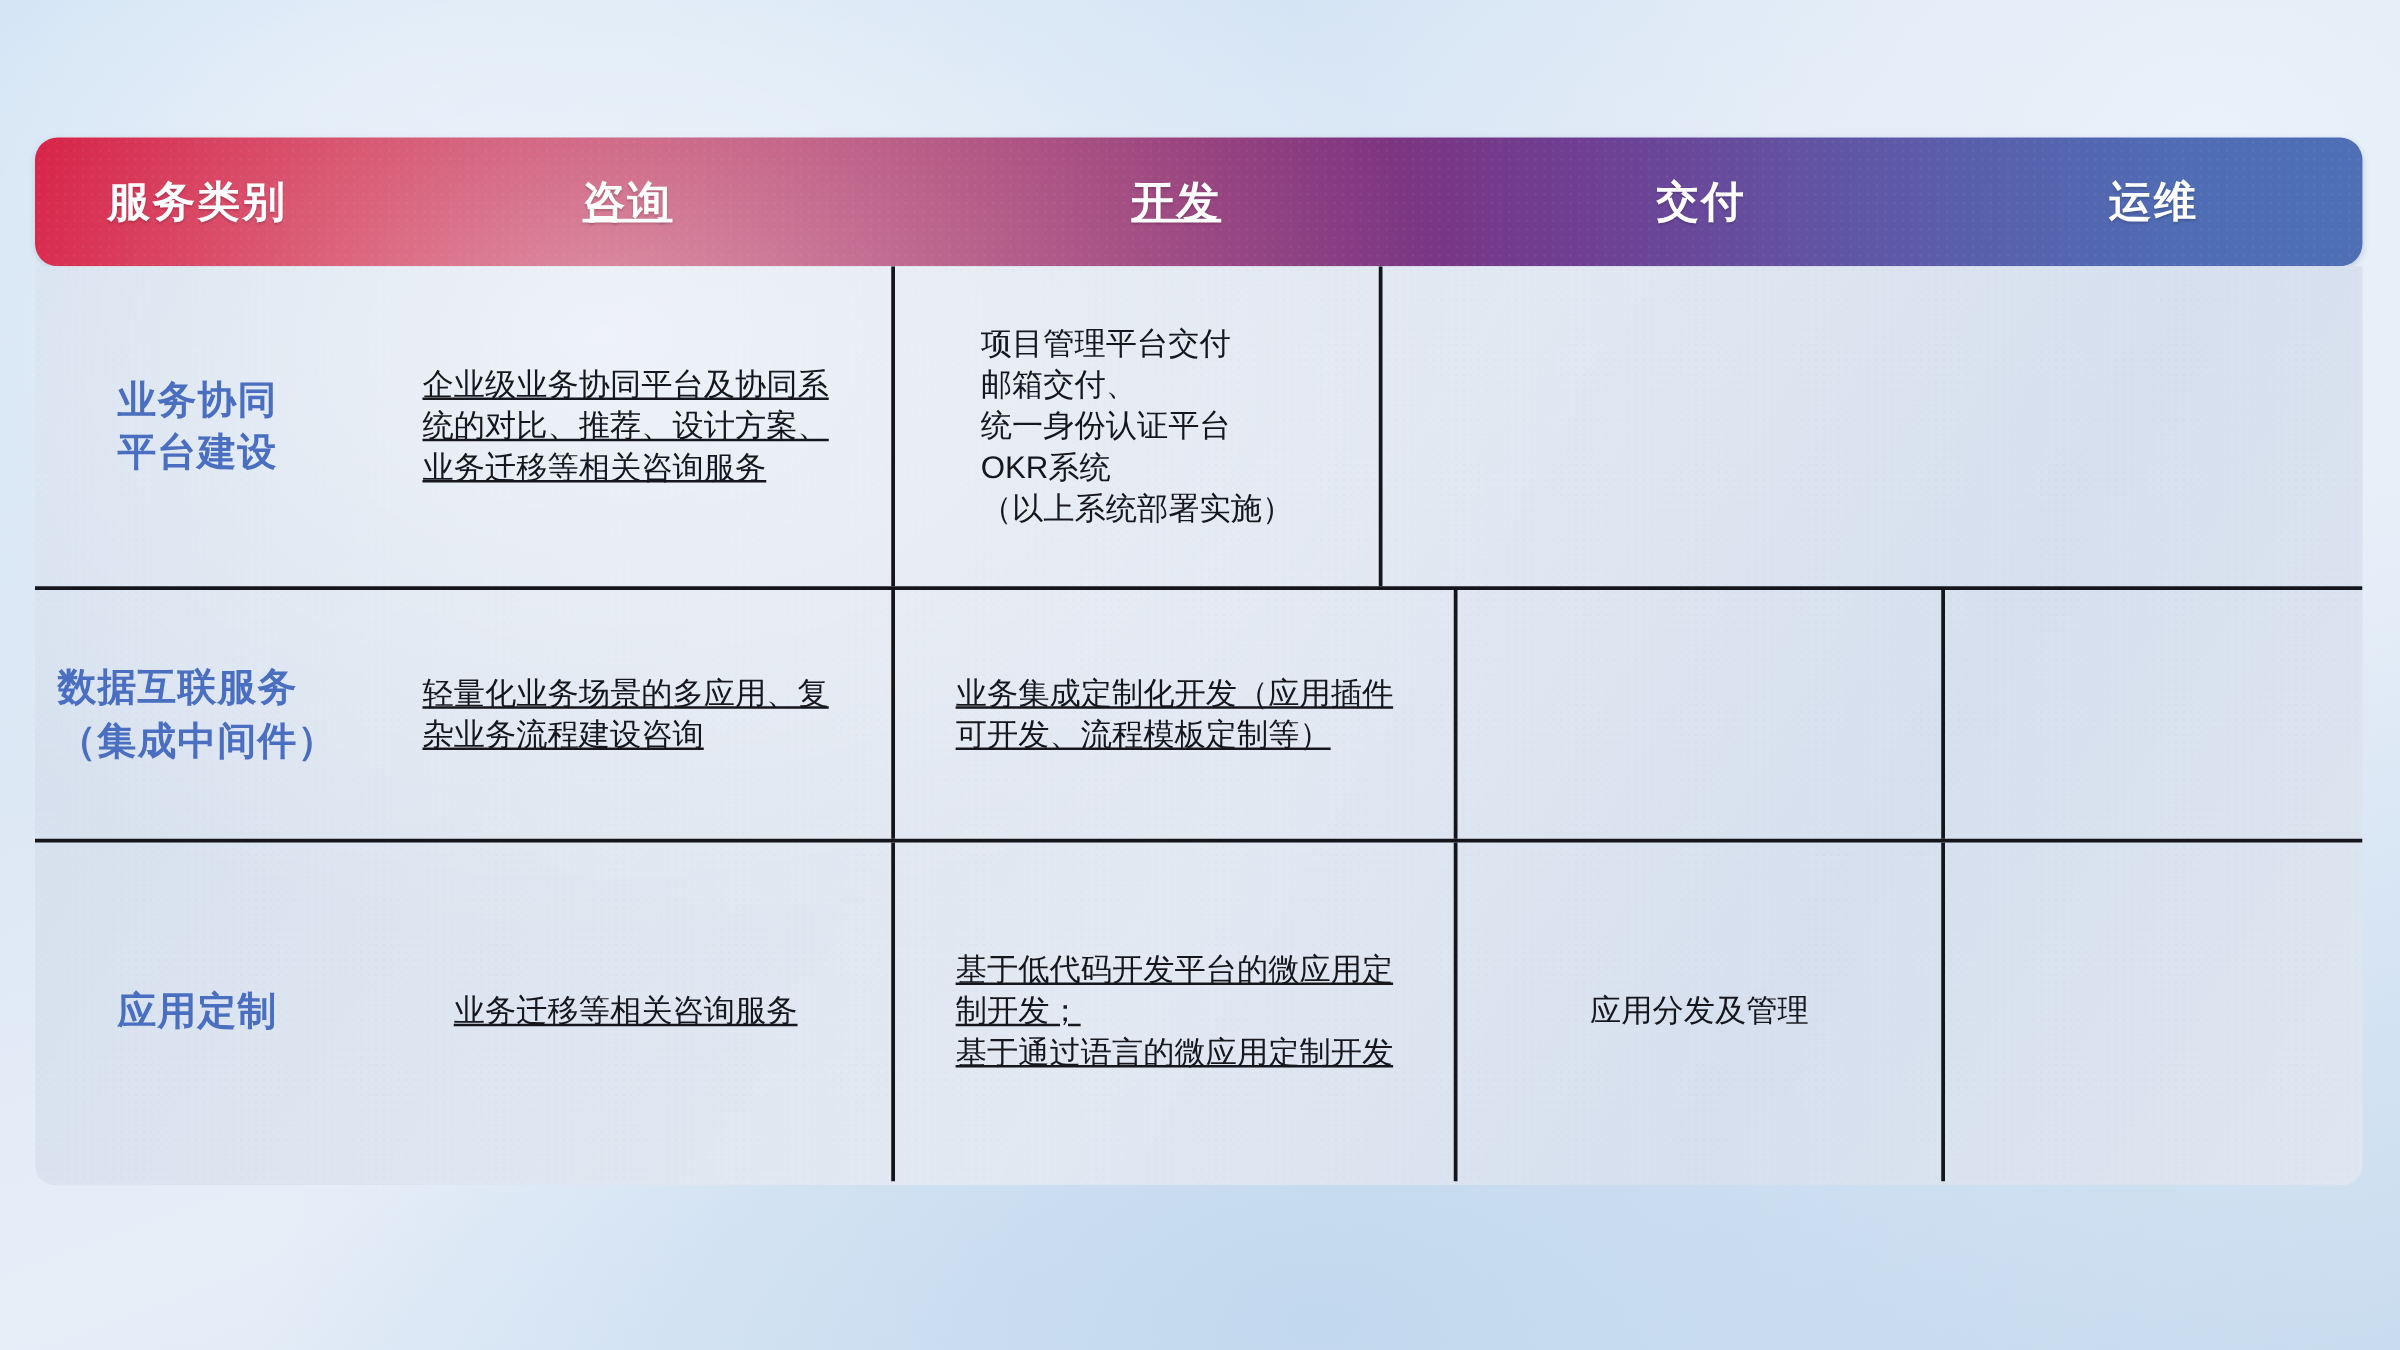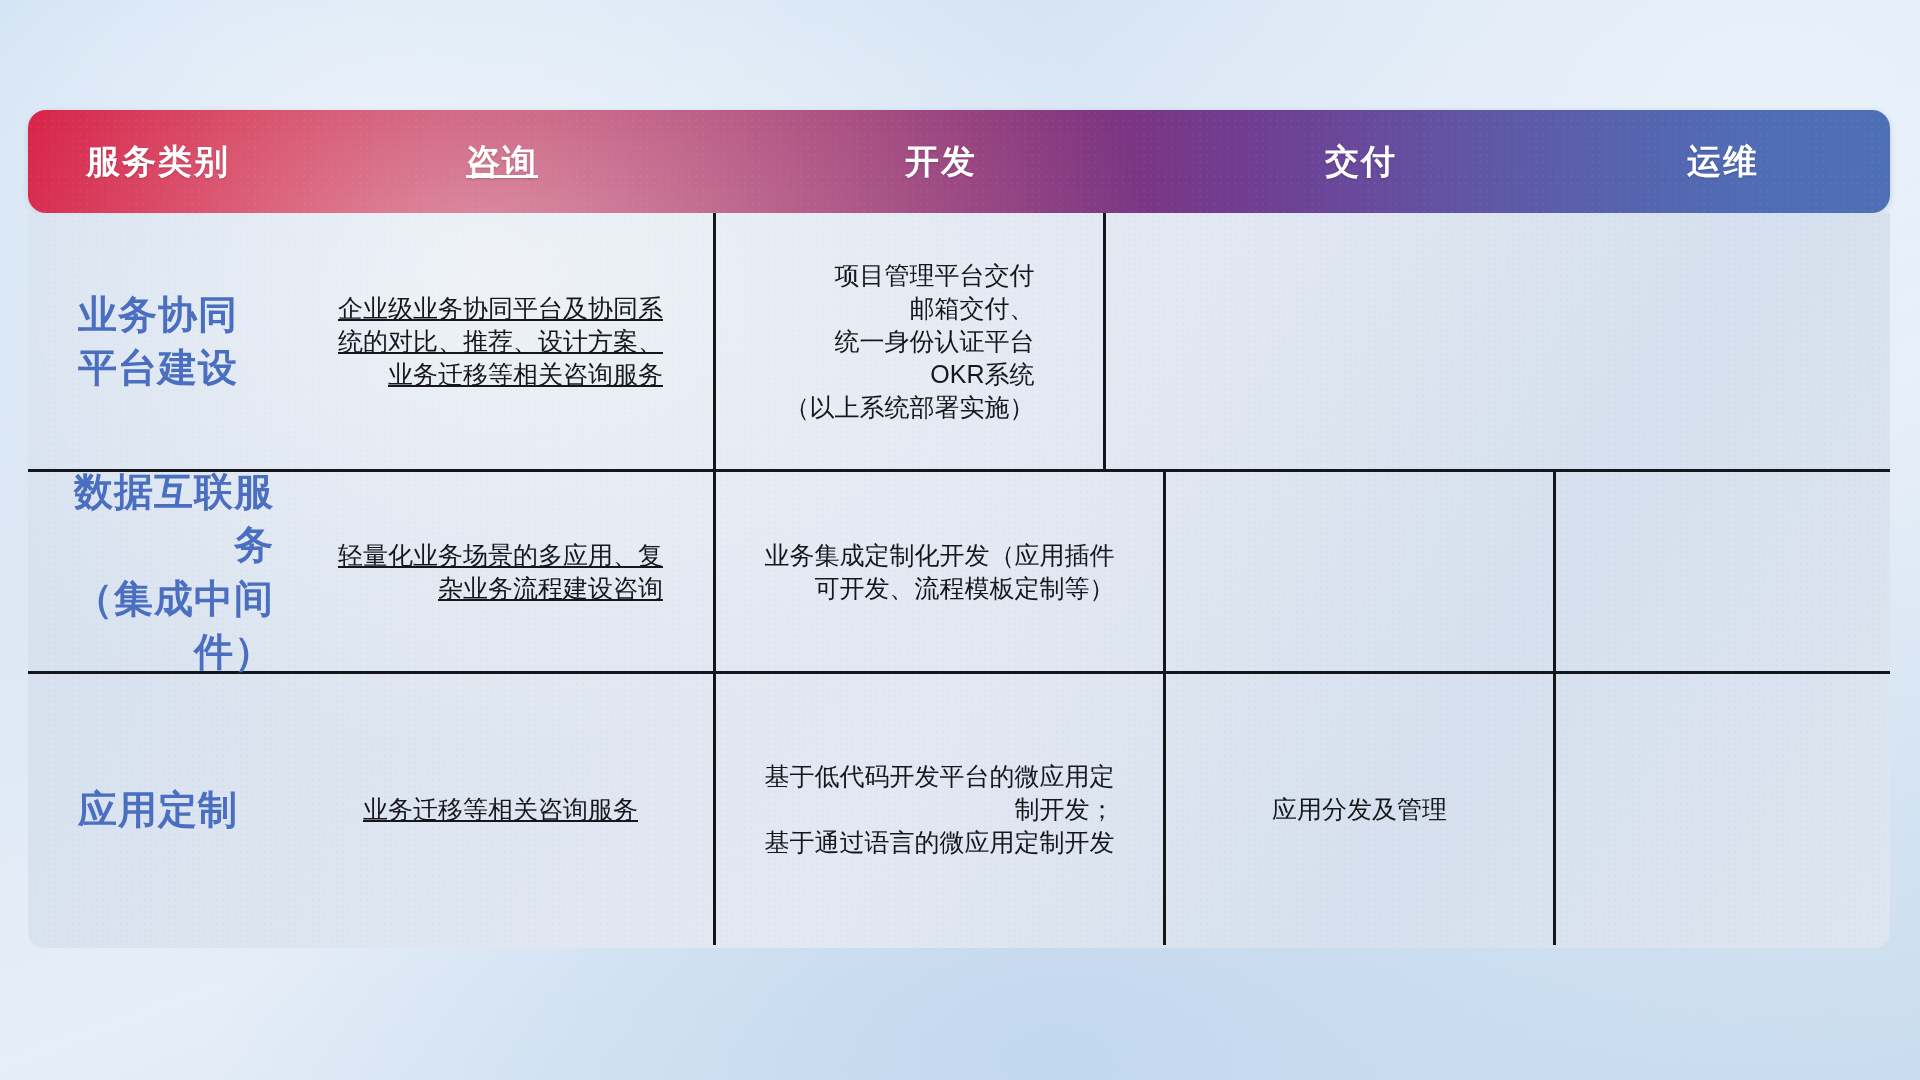--- a/index.html
+++ b/index.html
@@ -108,40 +108,40 @@
     box-sizing: border-box;
   }
   .trow.rule-bottom { border-bottom: 3px solid #14161c; }
 
   .cell {
     display: flex;
     align-items: center;
     justify-content: center;
     box-sizing: border-box;
     padding: 20px 14px;
-    text-align: right;
+    text-align: left;
     color: #15171d;
     font-size: 25px;
     line-height: 1.32;
     white-space: pre-line;
   }
   .cell.rule-right { border-right: 3px solid #14161c; }
 
   .cell.rowlabel {
     color: #4a6fc0;
     font-weight: bold;
-    font-size: 39px;
+    font-size: 31px;
     line-height: 1.36;
     letter-spacing: 1px;
   }
 
   
   .c0 { width: 260px; }
   .c1 { width: 428px; text-decoration: underline; }
-  .c2 { width: 450px; }
+  .c2 { width: 450px; text-decoration: underline; }
   .c3 { width: 390px; }
   .c4 { width: 334px; }
 
   
   .r0 { height: 259px; }
   .r1 { height: 202px; }
   .r2 { height: 271px; }
 </style>
 </head>
 <body>

